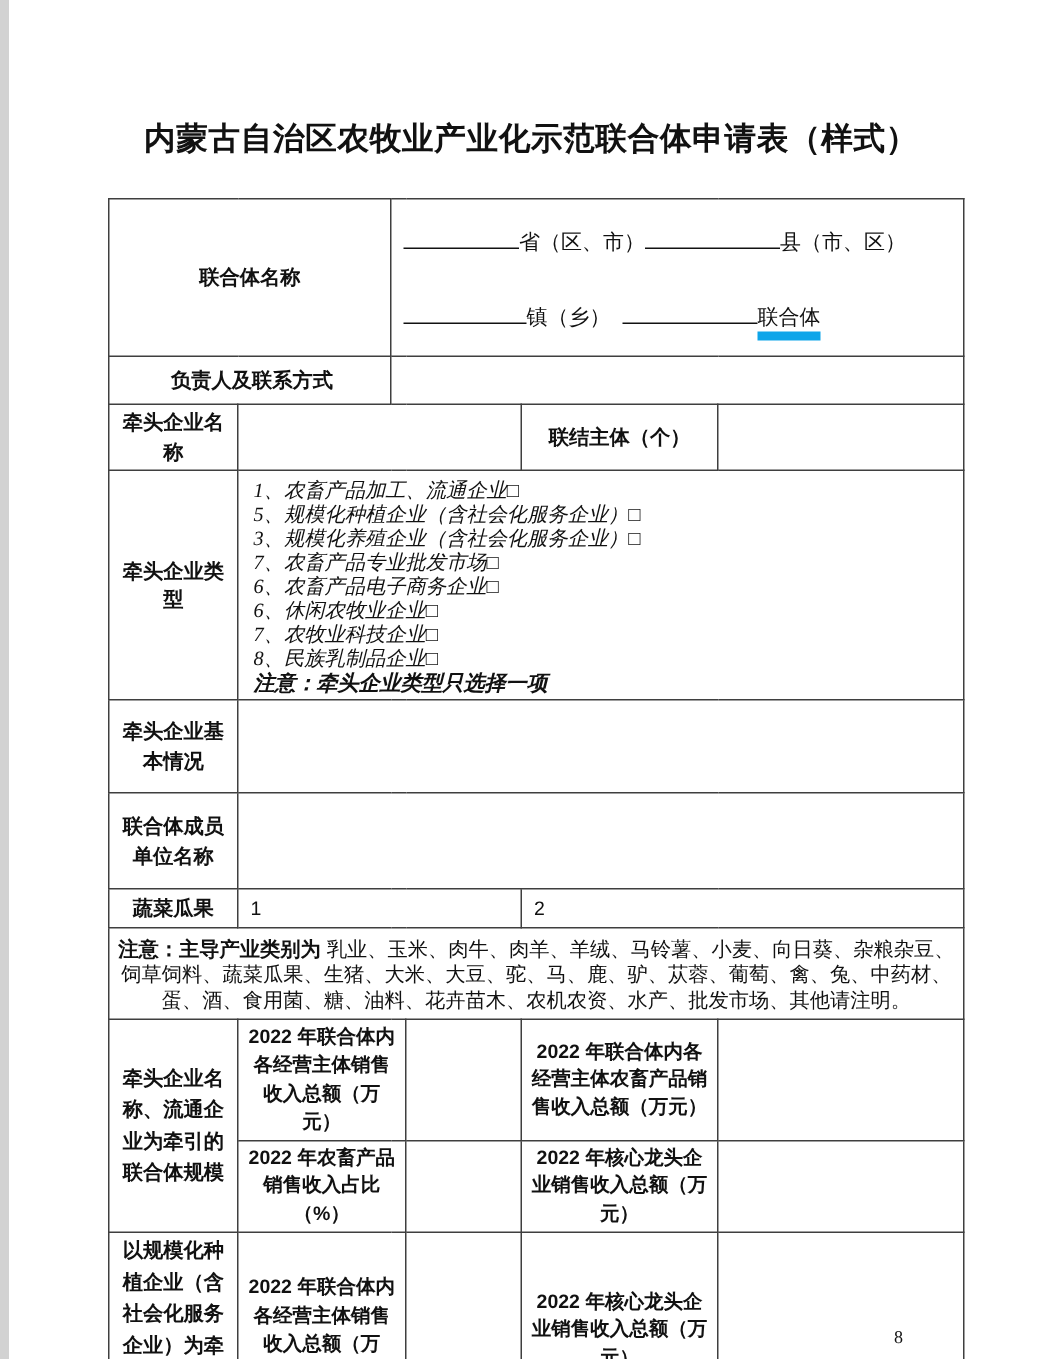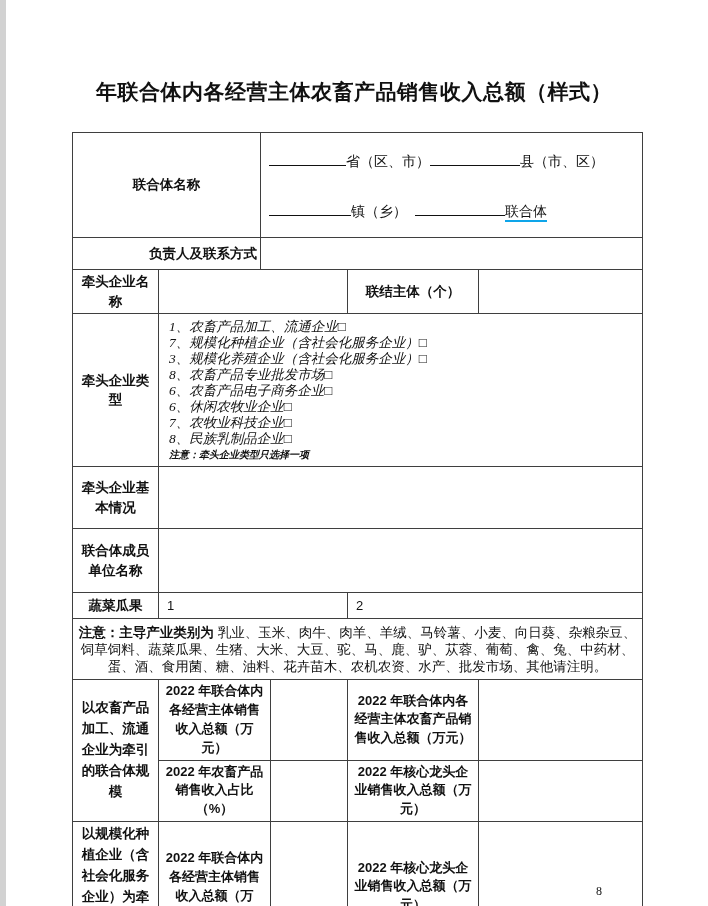--- a/index.html
+++ b/index.html
@@ -38,51 +38,51 @@
     overflow:hidden;
   }
   .lbl {
     font-family:"Liberation Sans", sans-serif;
     font-weight:bold;
     font-size:13.5px;
     text-align:center;
     line-height:1.45;
     padding:2px 3px !important;
   }
-  .lbl-left { text-align:right; padding-left:6px !important; }
+  .lbl-left { text-align:center; padding-left:6px !important; }
   
   .name-val { vertical-align:top !important; }
   .name-val .inner {
     padding:20px 8px 16px 8px;
     font-size:14px;
   }
   .fill-line { white-space:nowrap; }
   .fill-line + .fill-line { margin-top:32px; }
   .blank {
     display:inline-block;
     border-bottom:1px solid #111;
     height:12px;
     vertical-align:baseline;
   }
   .w77{width:77px} .w90{width:90px} .w82{width:82px}
   .gap8{display:inline-block;width:8px}
-  .u { border-bottom:2px solid #0ea5e9; padding-bottom:1px; }
+  .u { border-bottom:6px solid #0ea5e9; padding-bottom:1px; }
   
   .options-cell { vertical-align:top !important;font-style:italic; }
   .options-cell .inner { padding:5px 8px 3px 10px; }
   .opt {
     font-size:13.5px;
     line-height:16px;
     text-align:left;
     white-space:nowrap;
   }
   .opt-note {
     font-family:"Liberation Sans", sans-serif;
     font-weight:bold;
-    font-size:10px;
+    font-size:14px;
     line-height:16px;
     text-align:left;
   }
   
   .ind-val {
     font-family:"Liberation Sans", sans-serif;
     font-size:13px;
     text-align:left;
     padding-left:8px !important;
   }
@@ -115,21 +115,21 @@
     font-size:12px;
     font-family:"Liberation Serif", serif;
   }
 </style>
 </head>
 <body>
 
 <div>
   <div class="page-edge"></div>
 
-  <h1 class="doc-title">年联合体内各经营主体农畜产品销售收入总额（样式）</h1>
+  <h1 class="doc-title">内蒙古自治区农牧业产业化示范联合体申请表（样式）</h1>
 
   <table class="form">
     <colgroup>
       <col style="width:86px">
         <col style="width:102px">
         <col style="width:10px">
       <col style="width:77px">
         <col style="width:131px">
         <col style="width:164px">
     </colgroup>
@@ -159,23 +159,23 @@
       <td colspan="3"></td>
       <td class="lbl">联结主体（个）</td>
       <td></td>
     </tr>
 
     <tr style="height:152px">
       <td class="lbl">牵头企业类型</td>
       <td colspan="5" class="options-cell">
         <div class="inner">
           <div class="opt">1、农畜产品加工、流通企业□</div>
-          <div class="opt">7、规模化种植企业（含社会化服务企业）□</div>
+          <div class="opt">5、规模化种植企业（含社会化服务企业）□</div>
           <div class="opt">3、规模化养殖企业（含社会化服务企业）□</div>
-          <div class="opt">8、农畜产品专业批发市场□</div>
+          <div class="opt">7、农畜产品专业批发市场□</div>
           <div class="opt">6、农畜产品电子商务企业□</div>
           <div class="opt">6、休闲农牧业企业□</div>
           <div class="opt">7、农牧业科技企业□</div>
           <div class="opt">8、民族乳制品企业□</div>
           <div class="opt-note">注意：牵头企业类型只选择一项</div>
         </div>
       </td>
     </tr>
 
     <tr style="height:62px">
@@ -194,21 +194,21 @@
       <td colspan="2" class="ind-val">2</td>
     </tr>
 
     <tr style="height:61px">
       <td colspan="6" class="note-cell">
         <span class="note-lead">注意：主导产业类别为</span><span>乳业、玉米、肉牛、肉羊、羊绒、马铃薯、小麦、向日葵、杂粮杂豆、饲草饲料、蔬菜瓜果、生猪、大米、大豆、驼、马、鹿、驴、苁蓉、葡萄、禽、兔、中药材、蛋、酒、食用菌、糖、油料、花卉苗木、农机农资、水产、批发市场、其他请注明。</span>
       </td>
     </tr>
 
     <tr style="height:68px">
-      <td rowspan="2" class="lbl section-lbl">以农畜产品加工、流通企业为牵引的联合体规模</td>
+      <td rowspan="2" class="lbl section-lbl">牵头企业名称、流通企业为牵引的联合体规模</td>
       <td colspan="2" class="metric">2022 年联合体内各经营主体销售收入总额（万元）</td>
       <td></td>
       <td class="metric">2022 年联合体内各经营主体农畜产品销售收入总额（万元）</td>
       <td></td>
     </tr>
     <tr style="height:50px">
       <td colspan="2" class="metric">2022 年农畜产品销售收入占比（%）</td>
       <td></td>
       <td class="metric">2022 年核心龙头企业销售收入总额（万元）</td>
       <td></td>

